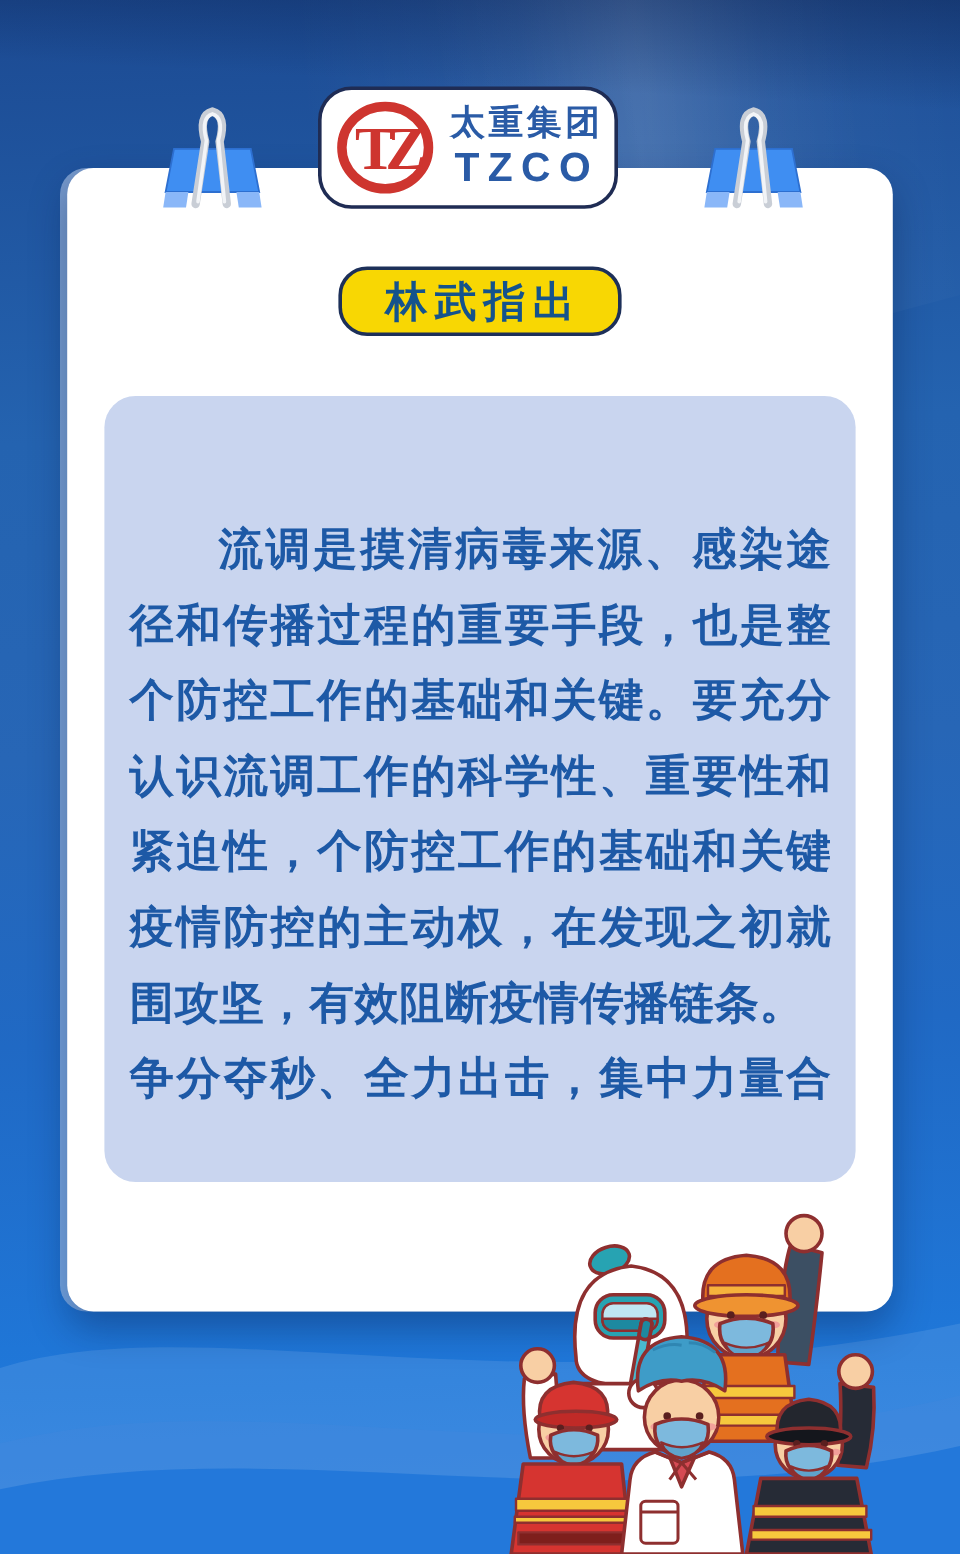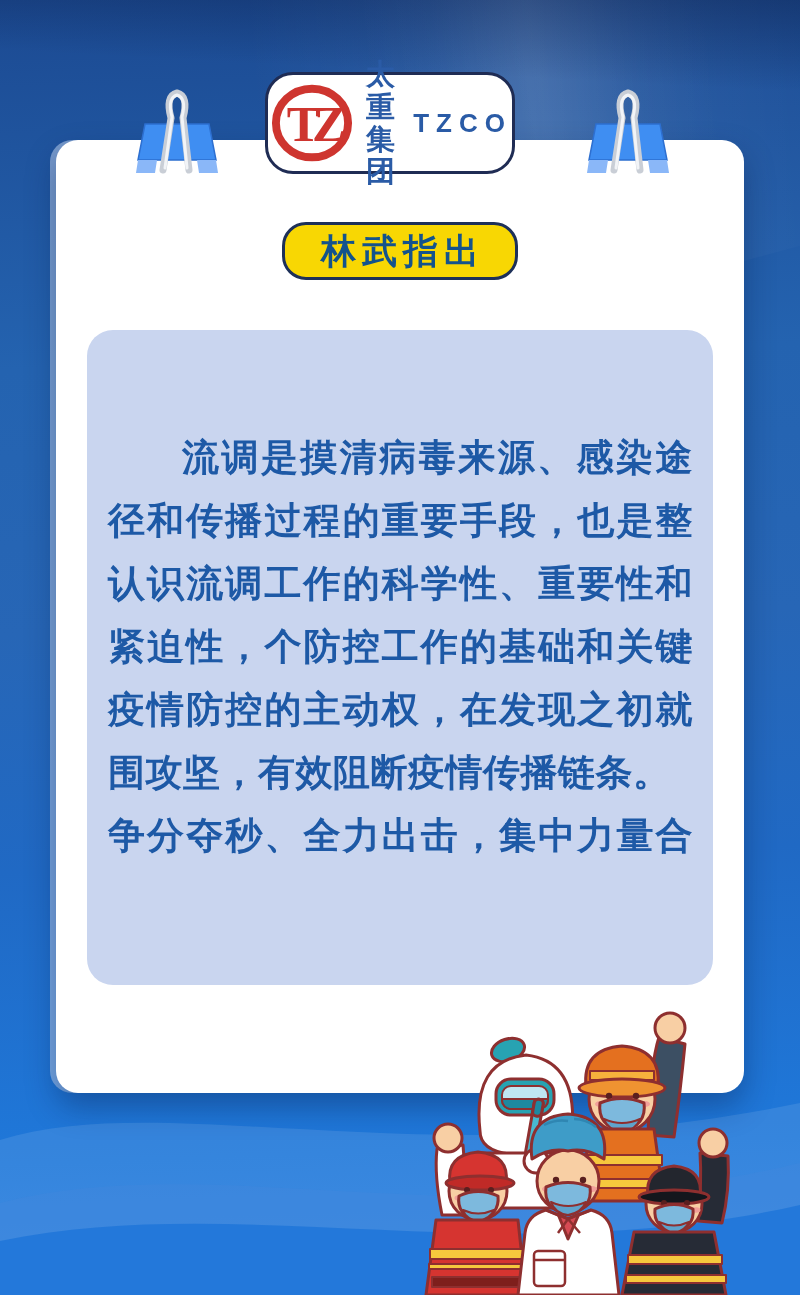--- a/index.html
+++ b/index.html
@@ -31,23 +31,23 @@
   .ql.last{text-align-last:left;}
   
   .clip{position:absolute;width:100px;height:100px;}
   .clip-left{left:127px;top:88px;}
   .clip-right{left:578px;top:88px;}
   
   .logo-card{position:absolute;left:265px;top:72px;width:250px;height:102px;
     background:#ffffff;border:3px solid #1f2c54;border-radius:28px;box-sizing:border-box;
     display:flex;align-items:center;justify-content:center;gap:10px;}
   .tz-mark{width:88px;height:86px;flex:0 0 auto;}
-  .brand-text{display:flex;flex-direction:row;align-items:center;line-height:1.12;justify-content:flex-end;}
+  .brand-text{display:flex;flex-direction:column;align-items:center;line-height:1.12;justify-content:flex-end;}
   .brand-cn{font-size:29px;font-weight:700;color:var(--logo-blue,#2a5ba6);letter-spacing:3px;}
-  .brand-en{font-size:26px;font-weight:700;color:var(--logo-blue,#2a5ba6);letter-spacing:7px;margin-top:2px;}
+  .brand-en{font-size:34px;font-weight:700;color:var(--logo-blue,#2a5ba6);letter-spacing:7px;margin-top:2px;}
   
   .badge{position:absolute;left:50%;top:222px;transform:translateX(-50%);
     width:236px;height:58px;background:var(--badge-bg,#f8d703);
     border:3px solid var(--badge-border,#1d3059);border-radius:24px;box-sizing:border-box;
     display:flex;align-items:center;justify-content:center;}
   .badge span{font-size:35px;font-weight:700;color:var(--badge-text,#14538c);letter-spacing:6px;margin-right:-6px;}
   
   .team{position:absolute;left:408px;bottom:0;width:392px;height:292px;}
 </style>
 </head>
@@ -62,20 +62,21 @@
   <svg class="swoosh" viewBox="0 0 800 250" preserveAspectRatio="none">
     <path d="M0,95 C170,42 430,135 800,58 L800,250 L0,250 Z" fill="#ffffff" opacity="0.10"></path>
     <path d="M0,158 C220,102 470,198 800,118 L800,250 L0,250 Z" fill="#3f87dc" opacity="0.55"></path>
     <path d="M0,196 C240,146 500,228 800,160 L800,250 L0,250 Z" fill="#1d74d8" opacity="0.8"></path>
   </svg>
 
   <div class="paper-card">
     <div class="quote-box">
       <p class="ql first">流调是摸清病毒来源、感染途</p>
       <p class="ql">径和传播过程的重要手段，也是整</p>
+      <p class="ql">个防控工作的基础和关键。要充分</p>
       <p class="ql">认识流调工作的科学性、重要性和</p>
       <p class="ql">紧迫性，个防控工作的基础和关键</p>
       <p class="ql">疫情防控的主动权，在发现之初就</p>
       <p class="ql last">围攻坚，有效阻断疫情传播链条。</p>
       <p class="ql">争分夺秒、全力出击，集中力量合</p>
     </div>
   </div>
 
   <svg class="clip clip-left" viewBox="0 0 100 100">
     <path d="M18,36 L82,36 L89,72 L11,72 Z" fill="#3f8ef2" stroke="#2d6fd0" stroke-width="1.5"></path>

